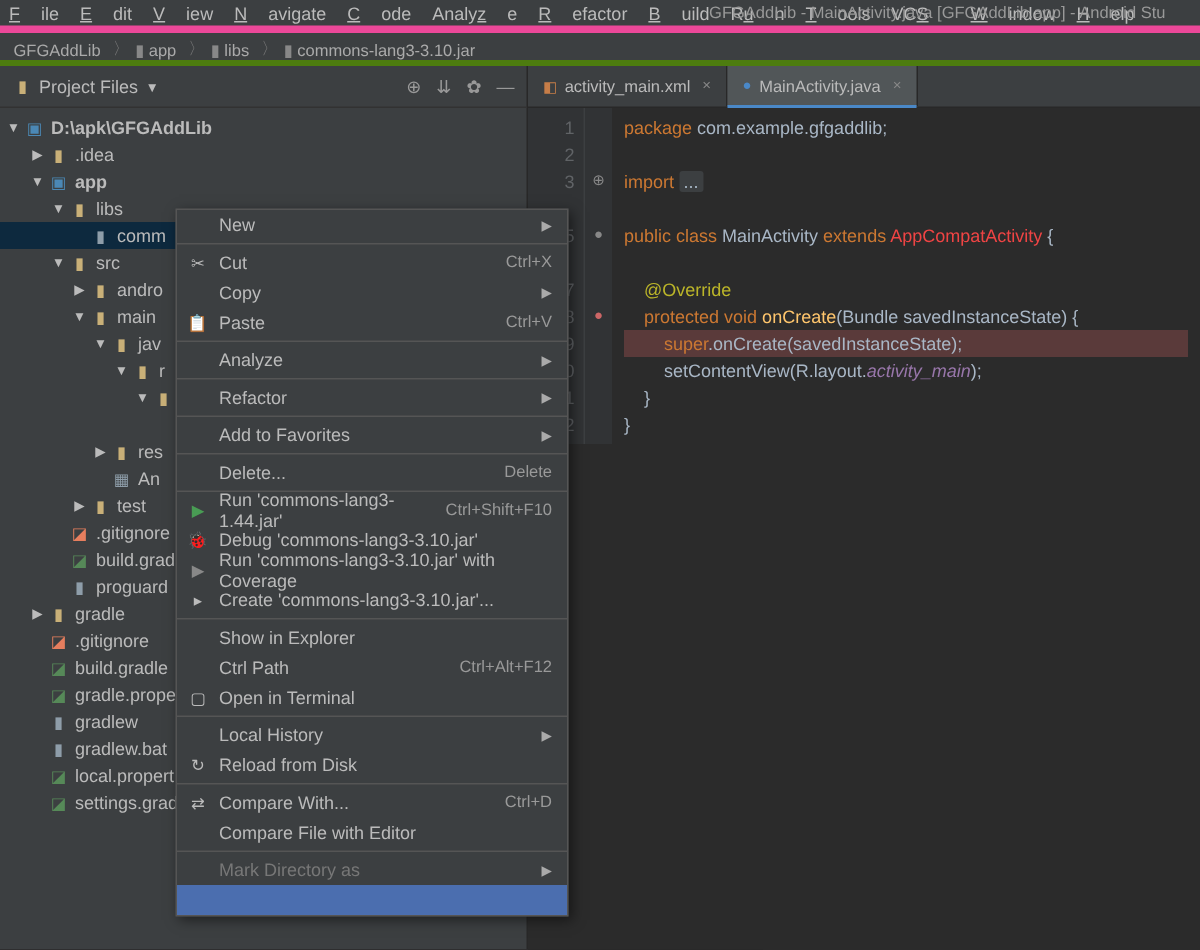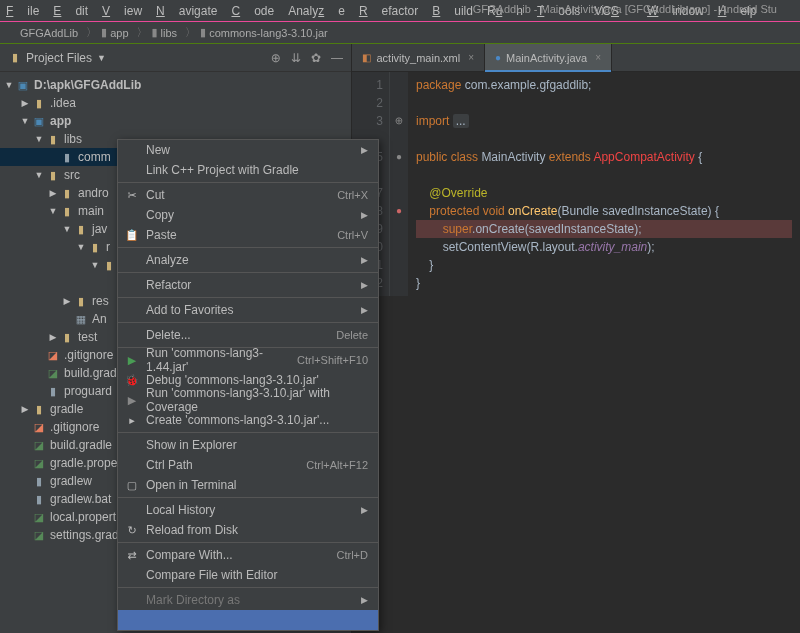--- a/index.html
+++ b/index.html
@@ -1,21 +1,21 @@
 <!DOCTYPE html>
 <html><head>
   <meta charset="utf-8">
   <style>
     * { margin: 0; padding: 0; box-sizing: border-box; font-family: 'Segoe UI', Arial, sans-serif; }
     body { background: #2b2b2b; color: #bbbbbb; font-size: 12px; width: 800px; height: 633px; overflow: hidden; position: relative; }
-    .top-menubar { background: #3c3f41; height: 22px; display: flex; align-items: center; padding: 0 6px; border-bottom: 1px solid #ec4899; }
+    .top-menubar { background: #3c3f41; height: 22px; display: flex; align-items: center; padding: 0 6px; border-bottom: 5px solid #ec4899; }
     .top-menubar span { margin-right: 14px; cursor: pointer; }
     .top-menubar span .ul { text-decoration: underline; }
     .window-title { position: absolute; right: 23px; top: 3px; color: #999; font-size: 11px; }
-    .breadcrumb { background: #3c3f41; height: 22px; display: flex; align-items: center; padding: 0 20px; border-bottom: 1px solid #4d7c0f; font-size: 11px; color: #aaa; }
+    .breadcrumb { background: #3c3f41; height: 22px; display: flex; align-items: flex-end; padding: 0 9px; border-bottom: 4px solid #4d7c0f; font-size: 11px; color: #aaa; }
     .breadcrumb .crumb { margin-right: 4px; }
     .breadcrumb .sep { margin: 0 4px; color: #777; }
     .breadcrumb .folder-icn { color: #888; margin-right: 3px; }
     .main { display: flex; height: 589px; }
     .project-panel { width: 352px; background: #3c3f41; border-right: 1px solid #282828; display: flex; flex-direction: column; }
     .panel-header { height: 28px; display: flex; align-items: center; padding: 0 8px; border-bottom: 1px solid #323232; }
     .panel-title { display: flex; align-items: center; color: #bbb; font-weight: 500; }
     .panel-title .arr { margin-left: 5px; font-size: 9px; }
     .panel-tools { margin-left: auto; display: flex; gap: 10px; color: #999; }
     .panel-tools span { cursor: pointer; }
@@ -300,23 +300,20 @@
       </div>
     </div>
   </div>
 </div>
 
 <div class="ctx-menu">
   <div class="ctx-item">
       <span>New</span>
       <span class="ctx-arrow">▶</span>
     </div>
-  <div class="ctx-item">
-      <span>Link C++ Project with Gradle</span>
-    </div>
   <div class="ctx-sep"></div>
   <div class="ctx-item">
       <span class="ctx-icon">✂</span>
       <span>Cut</span>
       <span class="ctx-short">Ctrl+X</span>
     </div>
   <div class="ctx-item">
       <span>Copy</span>
       <span class="ctx-arrow">▶</span>
     </div>

